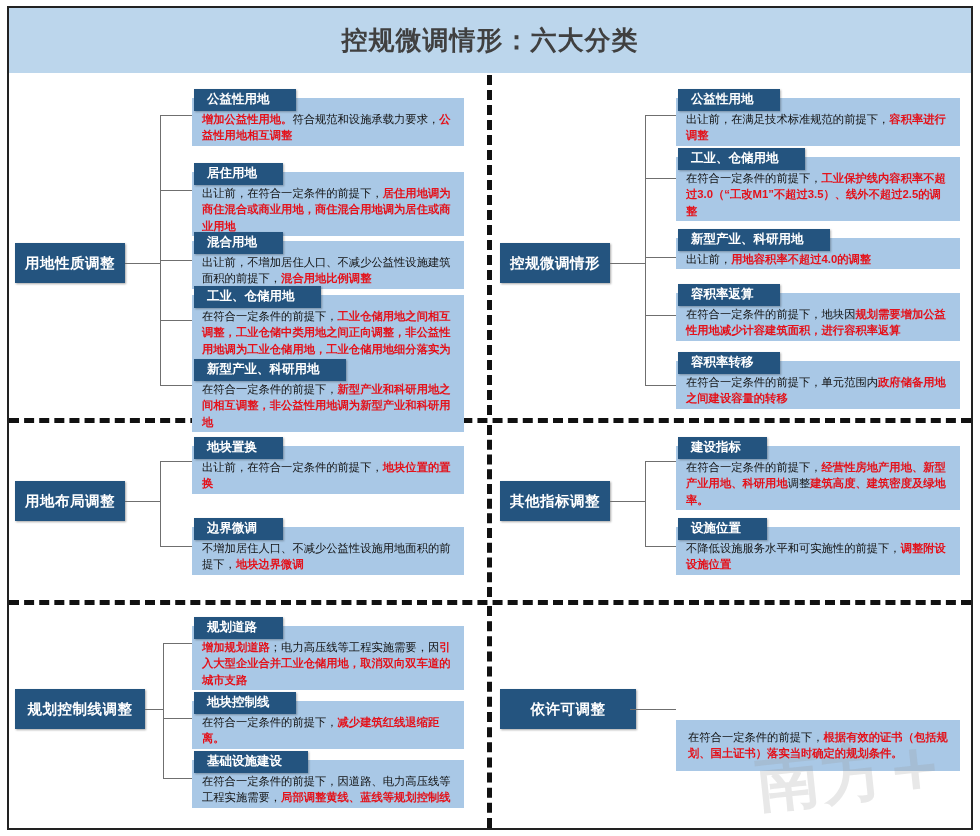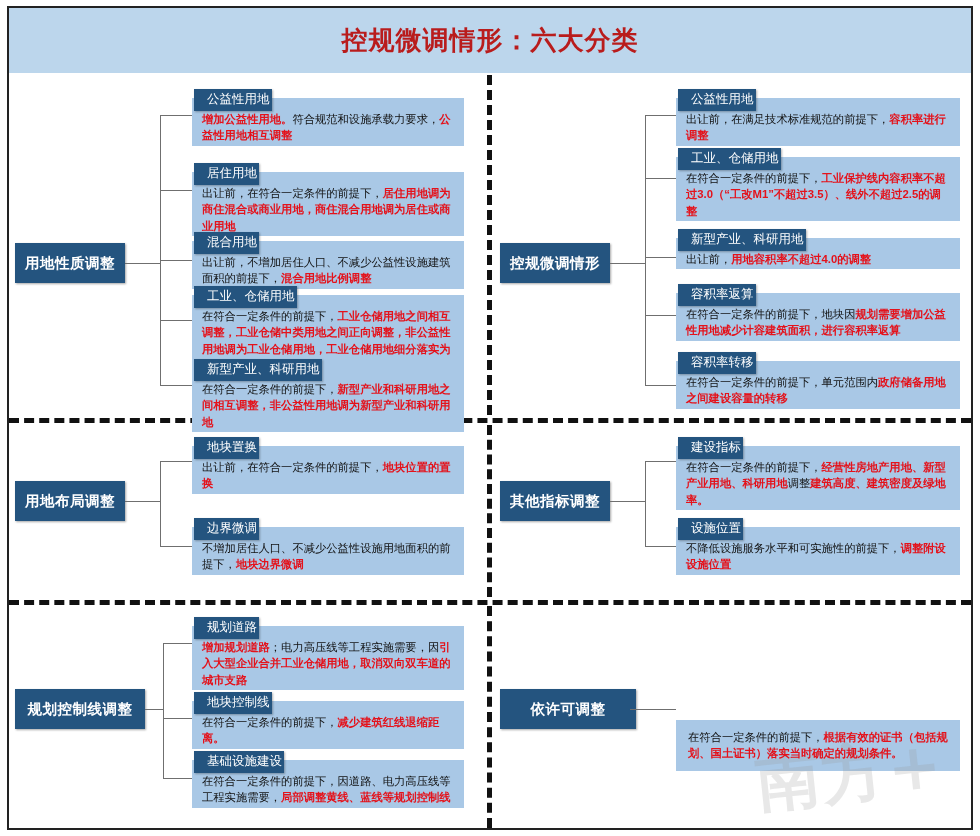--- a/index.html
+++ b/index.html
@@ -28,21 +28,21 @@
   .title-bar {
     position: absolute;
     left: 9px; top: 8px;
     width: 962px; height: 65px;
     background: #bcd6ec;
     display: flex; align-items: center; justify-content: center;
   }
   .title-text {
     font-size: 26px;
     font-weight: bold;
-    color: #b91c1c;
+    color: #404040;
     letter-spacing: 1px;
     white-space: nowrap;
   }
 
   
   .hdash {
     position: absolute;
     left: 9px;
     width: 962px;
     height: 0;
@@ -94,22 +94,22 @@
     top: 12px;
     padding: 9px 8px 9px 12px;
     margin-top: 8px;
   }
   .item-head {
     position: absolute;
     left: 2px; top: 0;
     background: #24547f;
     color: #ffffff;
     font-size: 12.5px;
-    font-weight: normal;
-    padding: 2px 2px 3px 13px;
+    font-weight: bold;
+    padding: 2px 26px 3px 13px;
     white-space: nowrap;
     z-index: 3;
     box-shadow: 1px 1px 2px rgba(0,0,0,.3);
   }
   .item-text { position: relative; z-index: 1; }
   .item-text em { font-style: normal; color: #e4121b; font-weight: bold; }
 
   
   .watermark {
     position: absolute;

